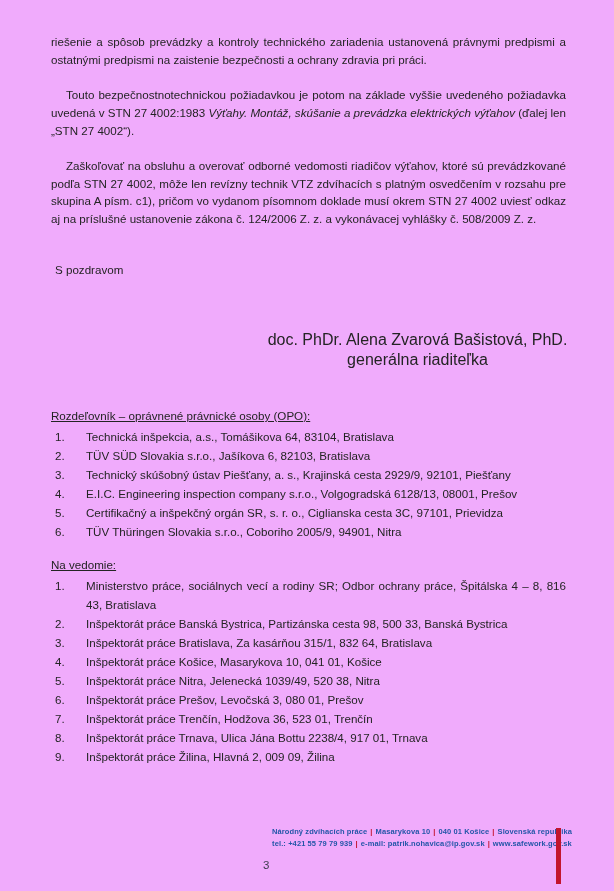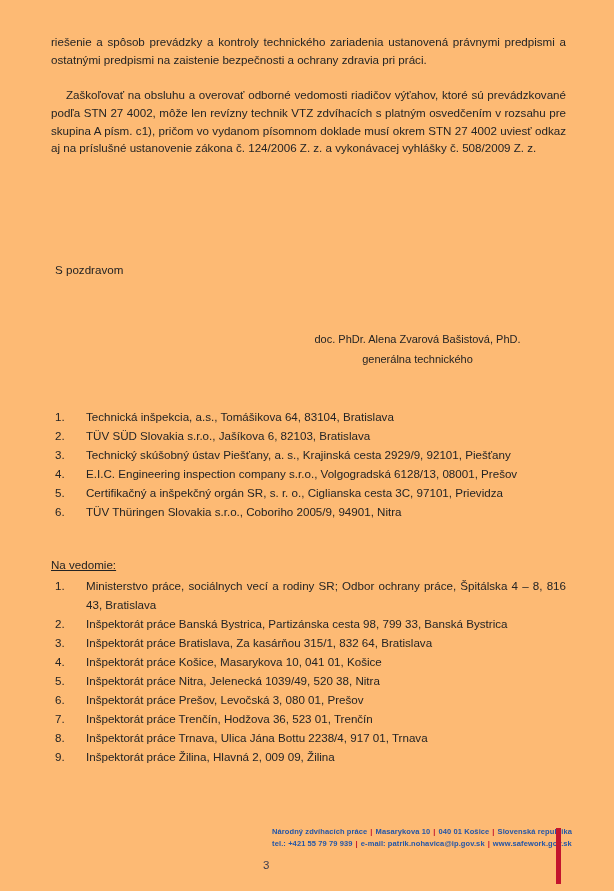--- a/index.html
+++ b/index.html
@@ -1,38 +1,38 @@
 <!DOCTYPE html>
 <html><head>
 <meta charset="utf-8">
 <style>
   html,body { margin:0; padding:0; background:#ffffff; }
   .page {
     position:relative;
     width:614px; height:891px;
-    background:#fdba74;
+    background:#f0abfc;
     font-family:"Liberation Sans", sans-serif;
     color:#242424;
     overflow:hidden;
   }
   .body-text {
     position:absolute; top:33px; left:51px; width:515px;
     font-size:11.6px; line-height:17.7px;
   }
   .para { margin:0 0 17.7px; text-align:justify; }
   .para.indent { text-indent:15px; }
   .it { font-style:italic; }
 
   .closing {
     position:absolute; top:262px; left:55px;
     font-size:11.6px; line-height:16px;text-align:right;
   }
   .signature {
     position:absolute; top:330px; left:245px; width:345px;
-    text-align:center; font-size:11px; line-height:19.5px;
+    text-align:center; font-size:16px; line-height:19.5px;
   }
 
   .section { position:absolute; left:51px; width:515px; font-size:11.6px; }
   .sec-distribution { top:407px; }
   .sec-fyi { top:556px; }
   .sec-heading {
     display:inline-block;
     text-decoration:underline;
     margin:0 0 3px; line-height:17px;
   }
@@ -56,31 +56,33 @@
     font-size:11.5px; color:#3C3C4E;
   }
 </style>
 </head>
 <body>
 
 <div class="page">
 
   <div class="body-text">
     <p class="para">riešenie a spôsob prevádzky a kontroly technického zariadenia ustanovená právnymi predpismi a ostatnými predpismi na zaistenie bezpečnosti a ochrany zdravia pri práci.</p>
+    <p class="para indent"><span>Touto bezpečnostnotechnickou požiadavkou je potom na základe vyššie uvedeného požiadavka uvedená v STN 27 4002:1983 </span><span class="it">Výťahy. Montáž, skúšanie a prevádzka elektrických výťahov</span><span> (ďalej len „STN 27 4002“).</span></p>
     <p class="para indent">Zaškoľovať na obsluhu a overovať odborné vedomosti riadičov výťahov, ktoré sú prevádzkované podľa STN 27 4002, môže len revízny technik VTZ zdvíhacích s platným osvedčením v rozsahu pre skupina A písm. c1), pričom vo vydanom písomnom doklade musí okrem STN 27 4002 uviesť odkaz aj na príslušné ustanovenie zákona č. 124/2006 Z. z. a vykonávacej vyhlášky č. 508/2009 Z. z.</p>
   </div>
 
   <div class="closing">S pozdravom</div>
 
   <div class="signature">
     <div>doc. PhDr. Alena Zvarová Bašistová, PhD.</div>
-    <div>generálna technického</div>
+    <div>generálna riaditeľka</div>
   </div>
 
   <div class="section sec-distribution">
+    <span class="sec-heading">Rozdeľovník – oprávnené právnické osoby (OPO):</span>
     <div class="list">
       <div class="li">
         <span class="num">1.</span>
         <span class="txt">Technická inšpekcia, a.s., Tomášikova 64, 83104, Bratislava</span>
       </div>
       <div class="li">
         <span class="num">2.</span>
         <span class="txt">TÜV SÜD Slovakia s.r.o., Jašíkova 6, 82103, Bratislava</span>
       </div>
       <div class="li">
@@ -104,21 +106,21 @@
 
   <div class="section sec-fyi">
     <span class="sec-heading">Na vedomie:</span>
     <div class="list">
       <div class="li">
         <span class="num">1.</span>
         <span class="txt">Ministerstvo práce, sociálnych vecí a rodiny SR; Odbor ochrany práce, Špitálska 4 – 8, 816 43, Bratislava</span>
       </div>
       <div class="li">
         <span class="num">2.</span>
-        <span class="txt">Inšpektorát práce Banská Bystrica, Partizánska cesta 98, 799 33, Banská Bystrica</span>
+        <span class="txt">Inšpektorát práce Banská Bystrica, Partizánska cesta 98, 500 33, Banská Bystrica</span>
       </div>
       <div class="li">
         <span class="num">3.</span>
         <span class="txt">Inšpektorát práce Bratislava, Za kasárňou 315/1, 832 64, Bratislava</span>
       </div>
       <div class="li">
         <span class="num">4.</span>
         <span class="txt">Inšpektorát práce Košice, Masarykova 10, 041 01, Košice</span>
       </div>
       <div class="li">

